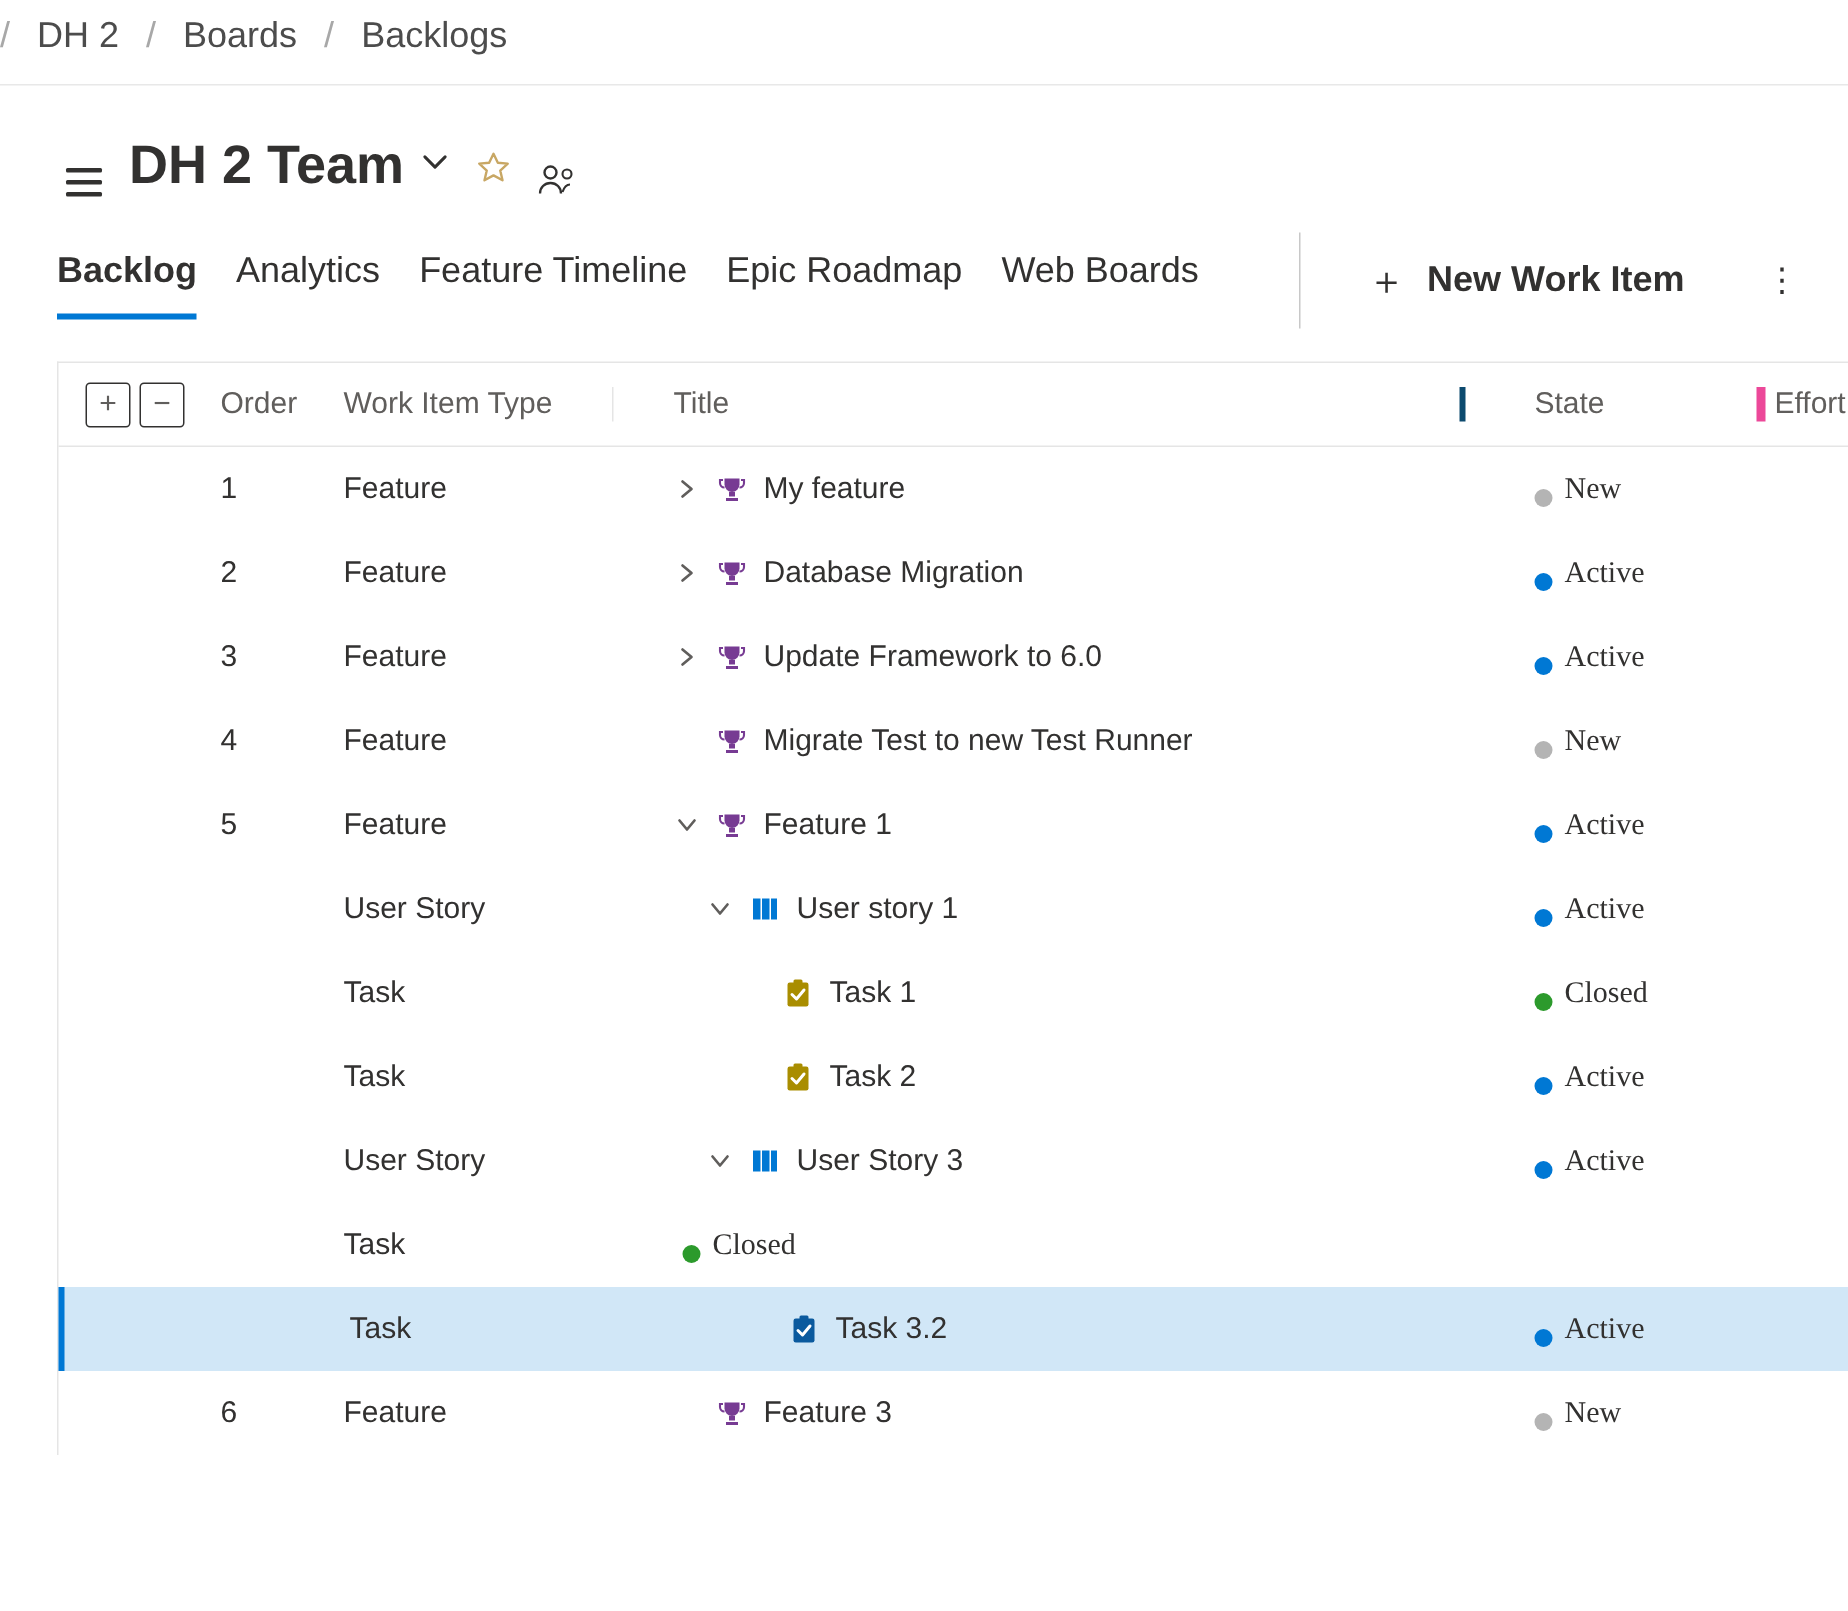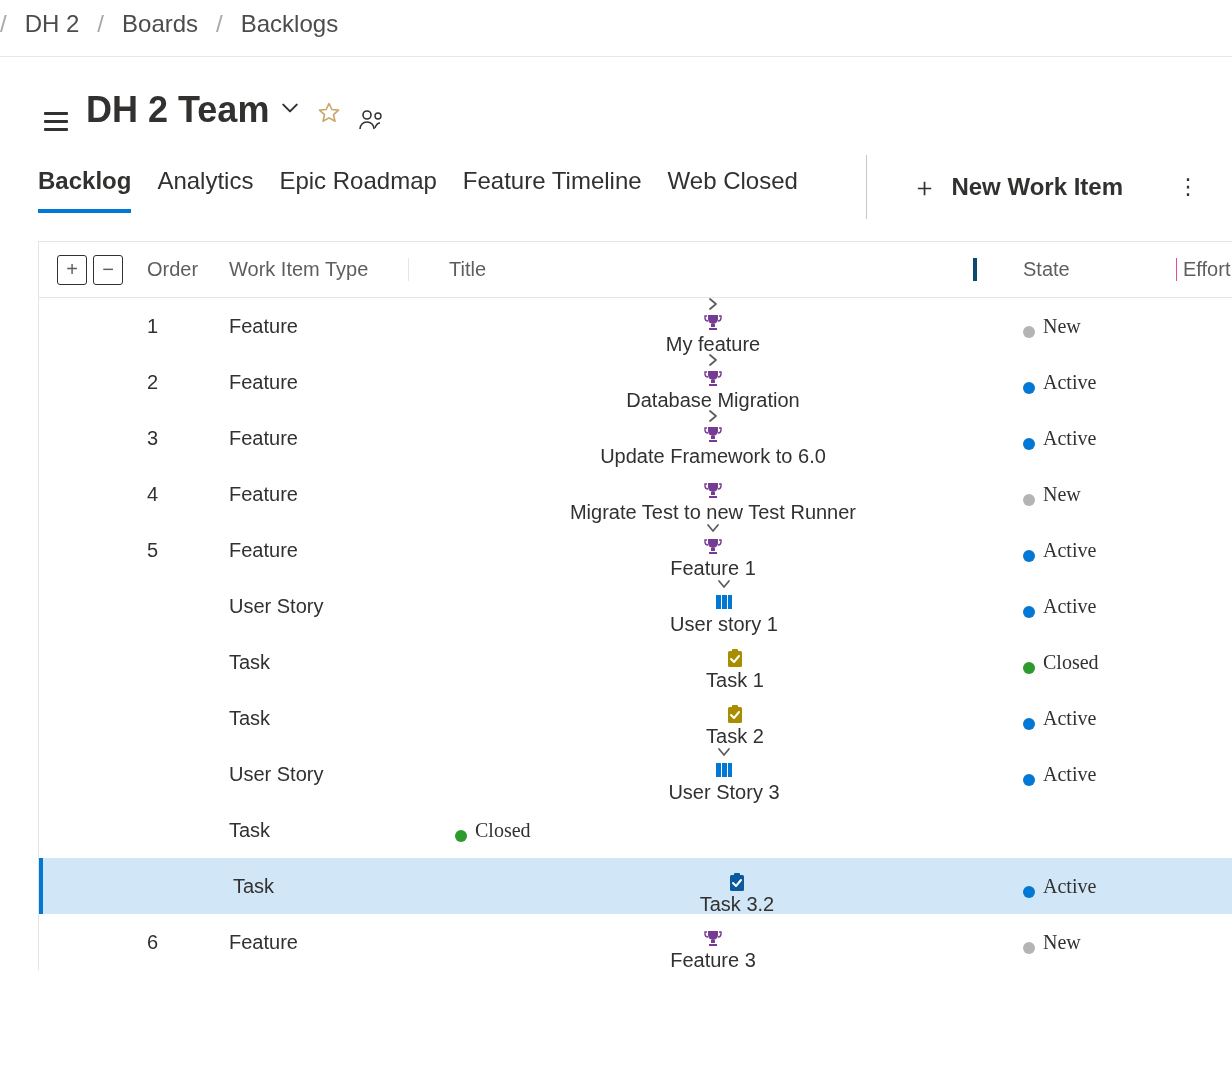--- a/index.html
+++ b/index.html
@@ -115,39 +115,39 @@
   }
   .col-controls { width: 100px; display:flex; align-items:center; gap:6px; padding-left:18px;}
   .sq-btn {
     width: 30px; height:30px; border:1px solid #323130; border-radius:3px;
     display:flex; align-items:center; justify-content:center; font-size:20px;
     cursor:pointer; background:#fff;
   }
   .col-order { width: 90px; text-align:left; padding-left:8px;}
   .col-type  { width: 180px; border-right:1px solid #e5e5e5; }
   .col-title { flex: 1; padding-left: 40px; border-right:4px solid #0c4a6e; }
-  .col-state { width: 200px; padding-left: 46px; border-right:1px solid #ec4899;}
+  .col-state { width: 200px; padding-left: 46px; border-right:6px solid #ec4899;}
   .col-effort{ width: 55px; padding-left: 6px; }
   
   .row {
     display: flex;
     align-items: center;
     height: 56px;
     font-size: 20px;
     color: #323130;
   }
   .row.selected {
     background: #d1e7f7;
     border-left: 4px solid #0078d4;
   }
   .row .col-controls{ border:none; }
   .row .col-type, .row .col-title, .row .col-state { border-right: none; }
   .row .col-order { color:#323130; }
   .title-cell {
-    display:flex; align-items:center; flex-direction:column;
+    display:flex; align-items:center; gap:10px;
   }
   .chev { width:18px; display:inline-flex; justify-content:center; color:#605e5c; cursor:pointer; font-size:18px;}
   .chev.blank { visibility:hidden; }
   .wi-icon { width:22px; height:22px; display:inline-flex; align-items:center; justify-content:center;}
   .wi-title { }
   .state-cell { display:flex; align-items:flex-end; gap:8px;font-family:Liberation Serif, serif;}
   .dot { width:12px; height:12px; border-radius:50%; display:inline-block;}
   .dot-new { background:#b4b4b4;}
   .dot-active { background:#0078d4;}
   .dot-closed { background:#2c9a2c;}
@@ -190,23 +190,23 @@
       <circle cx="19" cy="7" r="3" fill="none" stroke="#323130" stroke-width="1.4"></circle>
       <path d="M16 19c1-3 3-5 5-5" fill="none" stroke="#323130" stroke-width="1.4"></path>
     </svg>
   </span>
 </div>
 
 <div class="tabs-row">
   <div class="tabs">
     <div class="tab active">Backlog</div>
     <div class="tab">Analytics</div>
+    <div class="tab">Feature Timeline</div>
     <div class="tab">Epic Roadmap</div>
-    <div class="tab">Feature Timeline</div>
-    <div class="tab">Web Closed</div>
+    <div class="tab">Web Boards</div>
   </div>
   <div class="tabs-right">
     <div class="new-item">
       <span class="plus-icon">＋</span>
       <span>New Work Item</span>
     </div>
     <span class="more-icon">⋮</span>
   </div>
 </div>
 

